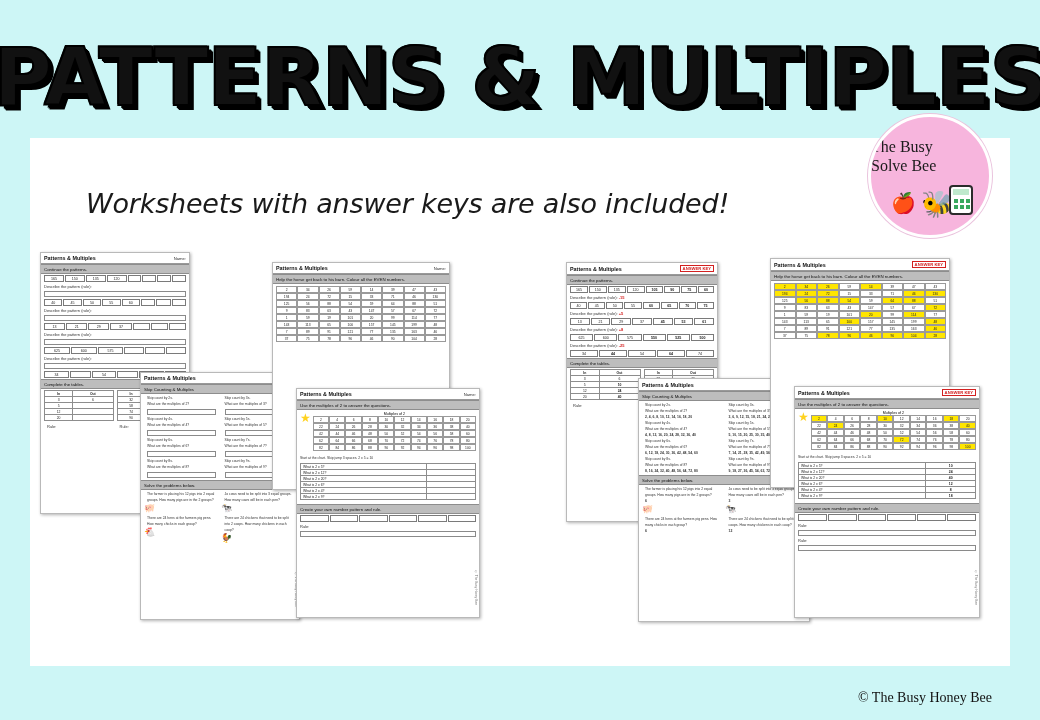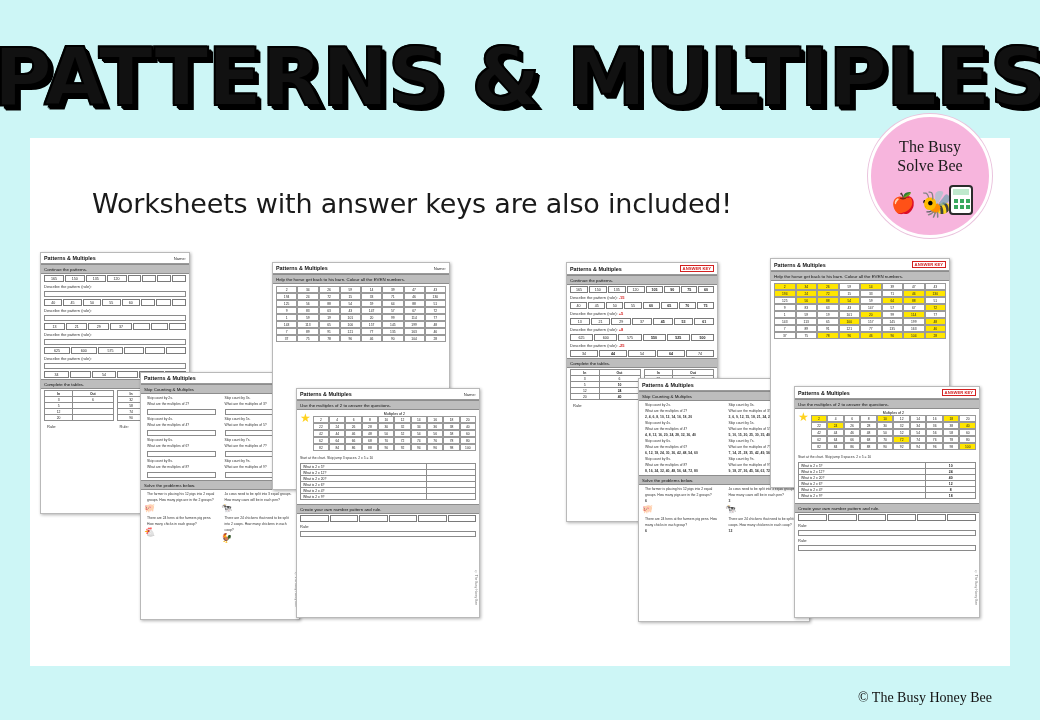--- a/index.html
+++ b/index.html
@@ -43,39 +43,40 @@
   .band-bottom {
     position: absolute; left: 0; bottom: 0; width: 1040px; height: 54px;
     background: #cdf6f6;
   }
   .footer-credit {
     position: absolute; right: 48px; bottom: 14px;
     font-size: 14px; color: #111;
     font-family: "Liberation Serif", serif;
   }
   .subtitle {
-    position: absolute; left: 92px; top: 188px;
+    position: absolute; left: 86px; top: 188px;
     font-family: "DejaVu Sans", sans-serif;
     font-size: 27px; color: #1a1a1a;
     letter-spacing: -0.2px;
     white-space: nowrap;
+    font-style: italic;
   }
 
   
   .logo {
     position: absolute; right: 48px; top: 114px;
     width: 124px; height: 124px; border-radius: 50%;
     background: #f7b5dd;
     border: 3px solid #ffffff;
     box-shadow: 0 0 0 1px #eac3dd;
     overflow: hidden;
   }
   .logo-text {
     position: absolute; left: 0; right: 0; top: 20px;
-    text-align: center;
+    text-align: left;
     font-family: "Liberation Serif", serif;
     font-size: 16px; line-height: 19px; color: #1b1b1b;
   }
   .logo-bee {
     position: absolute; left: 50px; top: 74px; font-size: 26px; line-height: 26px;
   }
   .logo-apple {
     position: absolute; left: 20px; top: 76px; font-size: 20px; line-height: 20px;
   }
   .logo-calc {

